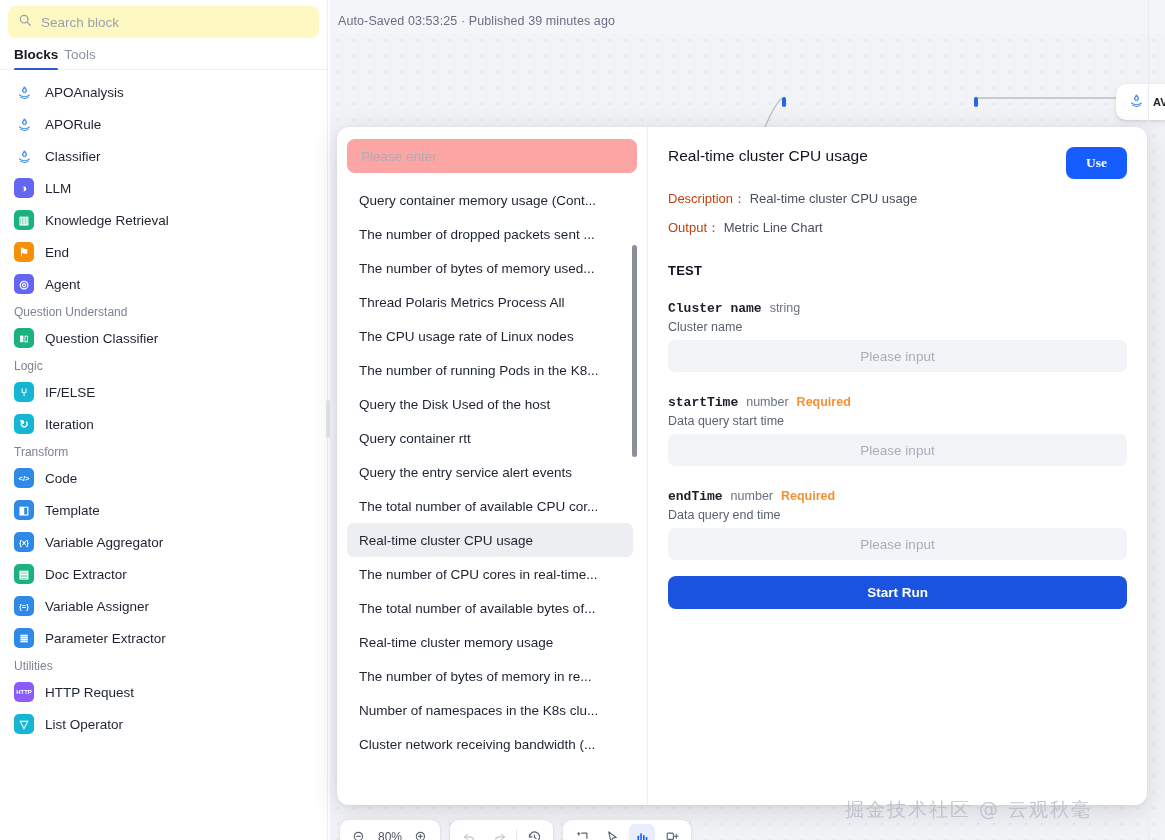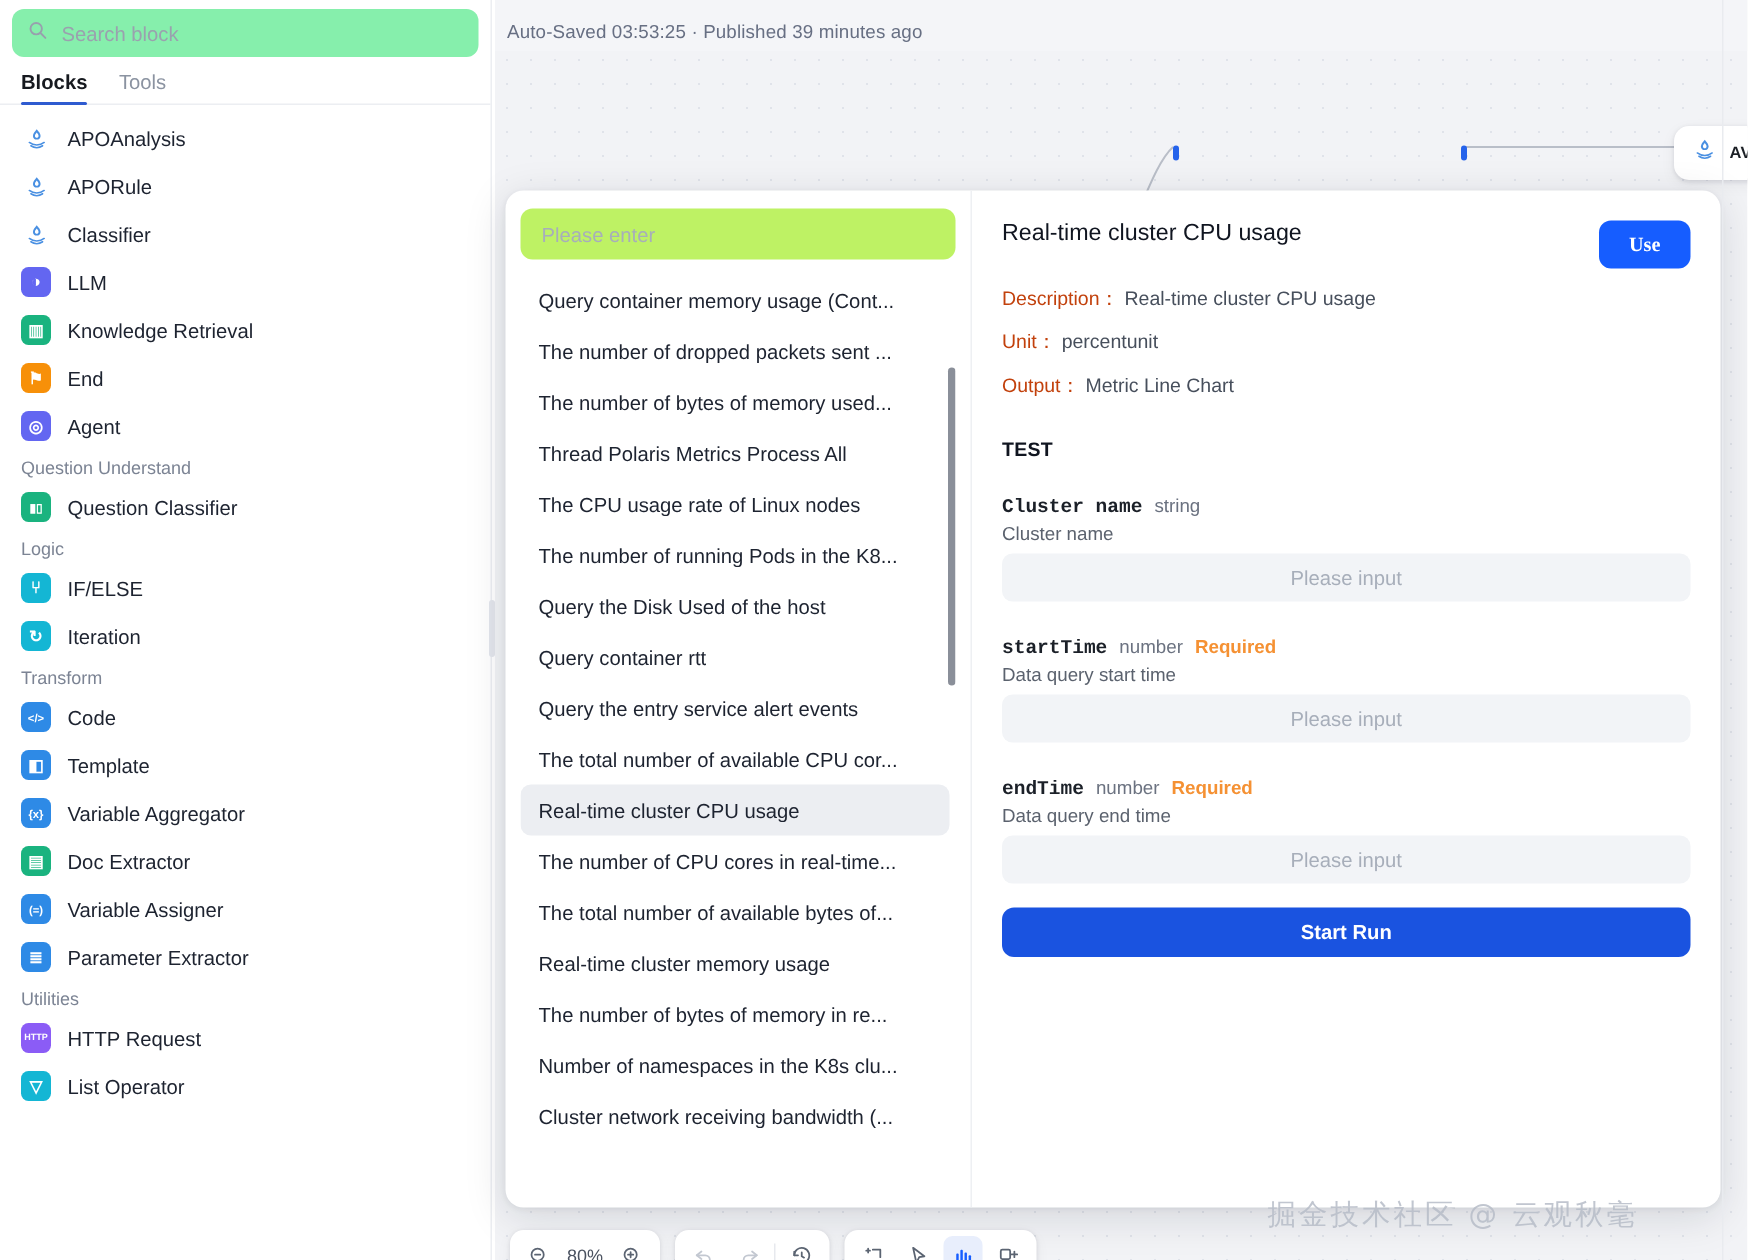--- a/index.html
+++ b/index.html
@@ -51,32 +51,32 @@
   .port.right { left: 974px; }
 
   
   .sidebar {
     position: absolute; left: 0; top: 0; width: 328px; height: 840px;
     background: #fff; border-right: 1px solid #eceef2;
     display: flex; flex-direction: column;
   }
   .search-wrap { padding: 6px 8px 0 8px; }
   .search-box {
-    height: 32px; background: #86efac; border-radius: 8px;
+    height: 32px; background: #fef9c3; border-radius: 8px;
     display: flex; align-items: center; gap: 7px; padding: 0 10px;
   }
   .search-box input {
     border: none; outline: none; background: transparent;
     font-size: 13.5px; color: #2b3240; width: 100%;
     font-family: "Liberation Sans", sans-serif;
   }
   .search-box input::placeholder { color: #9aa1ae; }
 
   .tabs {
-    display: flex; gap: 21px; padding: 9px 14px 0 14px;
+    display: flex; gap: 6px; padding: 9px 14px 0 14px;
     border-bottom: 1px solid #eceef2;
   }
   .tab {
     font-size: 13.5px; color: #8b93a1; padding-bottom: 7px;
     cursor: pointer; position: relative; font-weight: 400;
   }
   .tab.active { color: #16191f; font-weight: 700; }
   .tab.active::after {
     content: ""; position: absolute; left: 0; right: 0; bottom: -1px;
     height: 2px; background: #2f5bd0; border-radius: 2px;
@@ -110,21 +110,21 @@
     background: #fff; border-radius: 12px;
     box-shadow: 0 6px 28px rgba(16,24,40,.13), 0 1px 4px rgba(16,24,40,.07);
     display: flex; overflow: hidden;
   }
   .modal-left {
     width: 311px; border-right: 1px solid #eef0f3;
     display: flex; flex-direction: column; padding: 12px 10px 0 10px;
     position: relative;
   }
   .tool-search {
-    height: 34px; background: #bef264; border-radius: 8px;
+    height: 34px; background: #fca5a5; border-radius: 8px;
     display: flex; align-items: center; padding: 0 12px; flex: 0 0 34px;
   }
   .tool-search input {
     border: none; outline: none; background: transparent; width: 100%;
     font-size: 13.5px; color: #2b3240;
     font-family: "Liberation Sans", sans-serif;
   }
   .tool-search input::placeholder { color: #a7aeba; }
 
   .tool-list {
@@ -439,24 +439,20 @@
       <div class="detail-head">
         <div class="detail-title">Real-time cluster CPU usage</div>
         <button class="use-btn">Use</button>
       </div>
 
       <div class="meta-row">
         <span class="mk">Description：</span>
         <span class="mv">Real-time cluster CPU usage</span>
       </div>
       <div class="meta-row">
-        <span class="mk">Unit：</span>
-        <span class="mv">percentunit</span>
-      </div>
-      <div class="meta-row">
         <span class="mk">Output：</span>
         <span class="mv">Metric Line Chart</span>
       </div>
 
       <div class="section-title">TEST</div>
 
       <div id="fields">
           <div class="field">
             <div class="field-head">
               <span class="fname">Cluster name</span>

